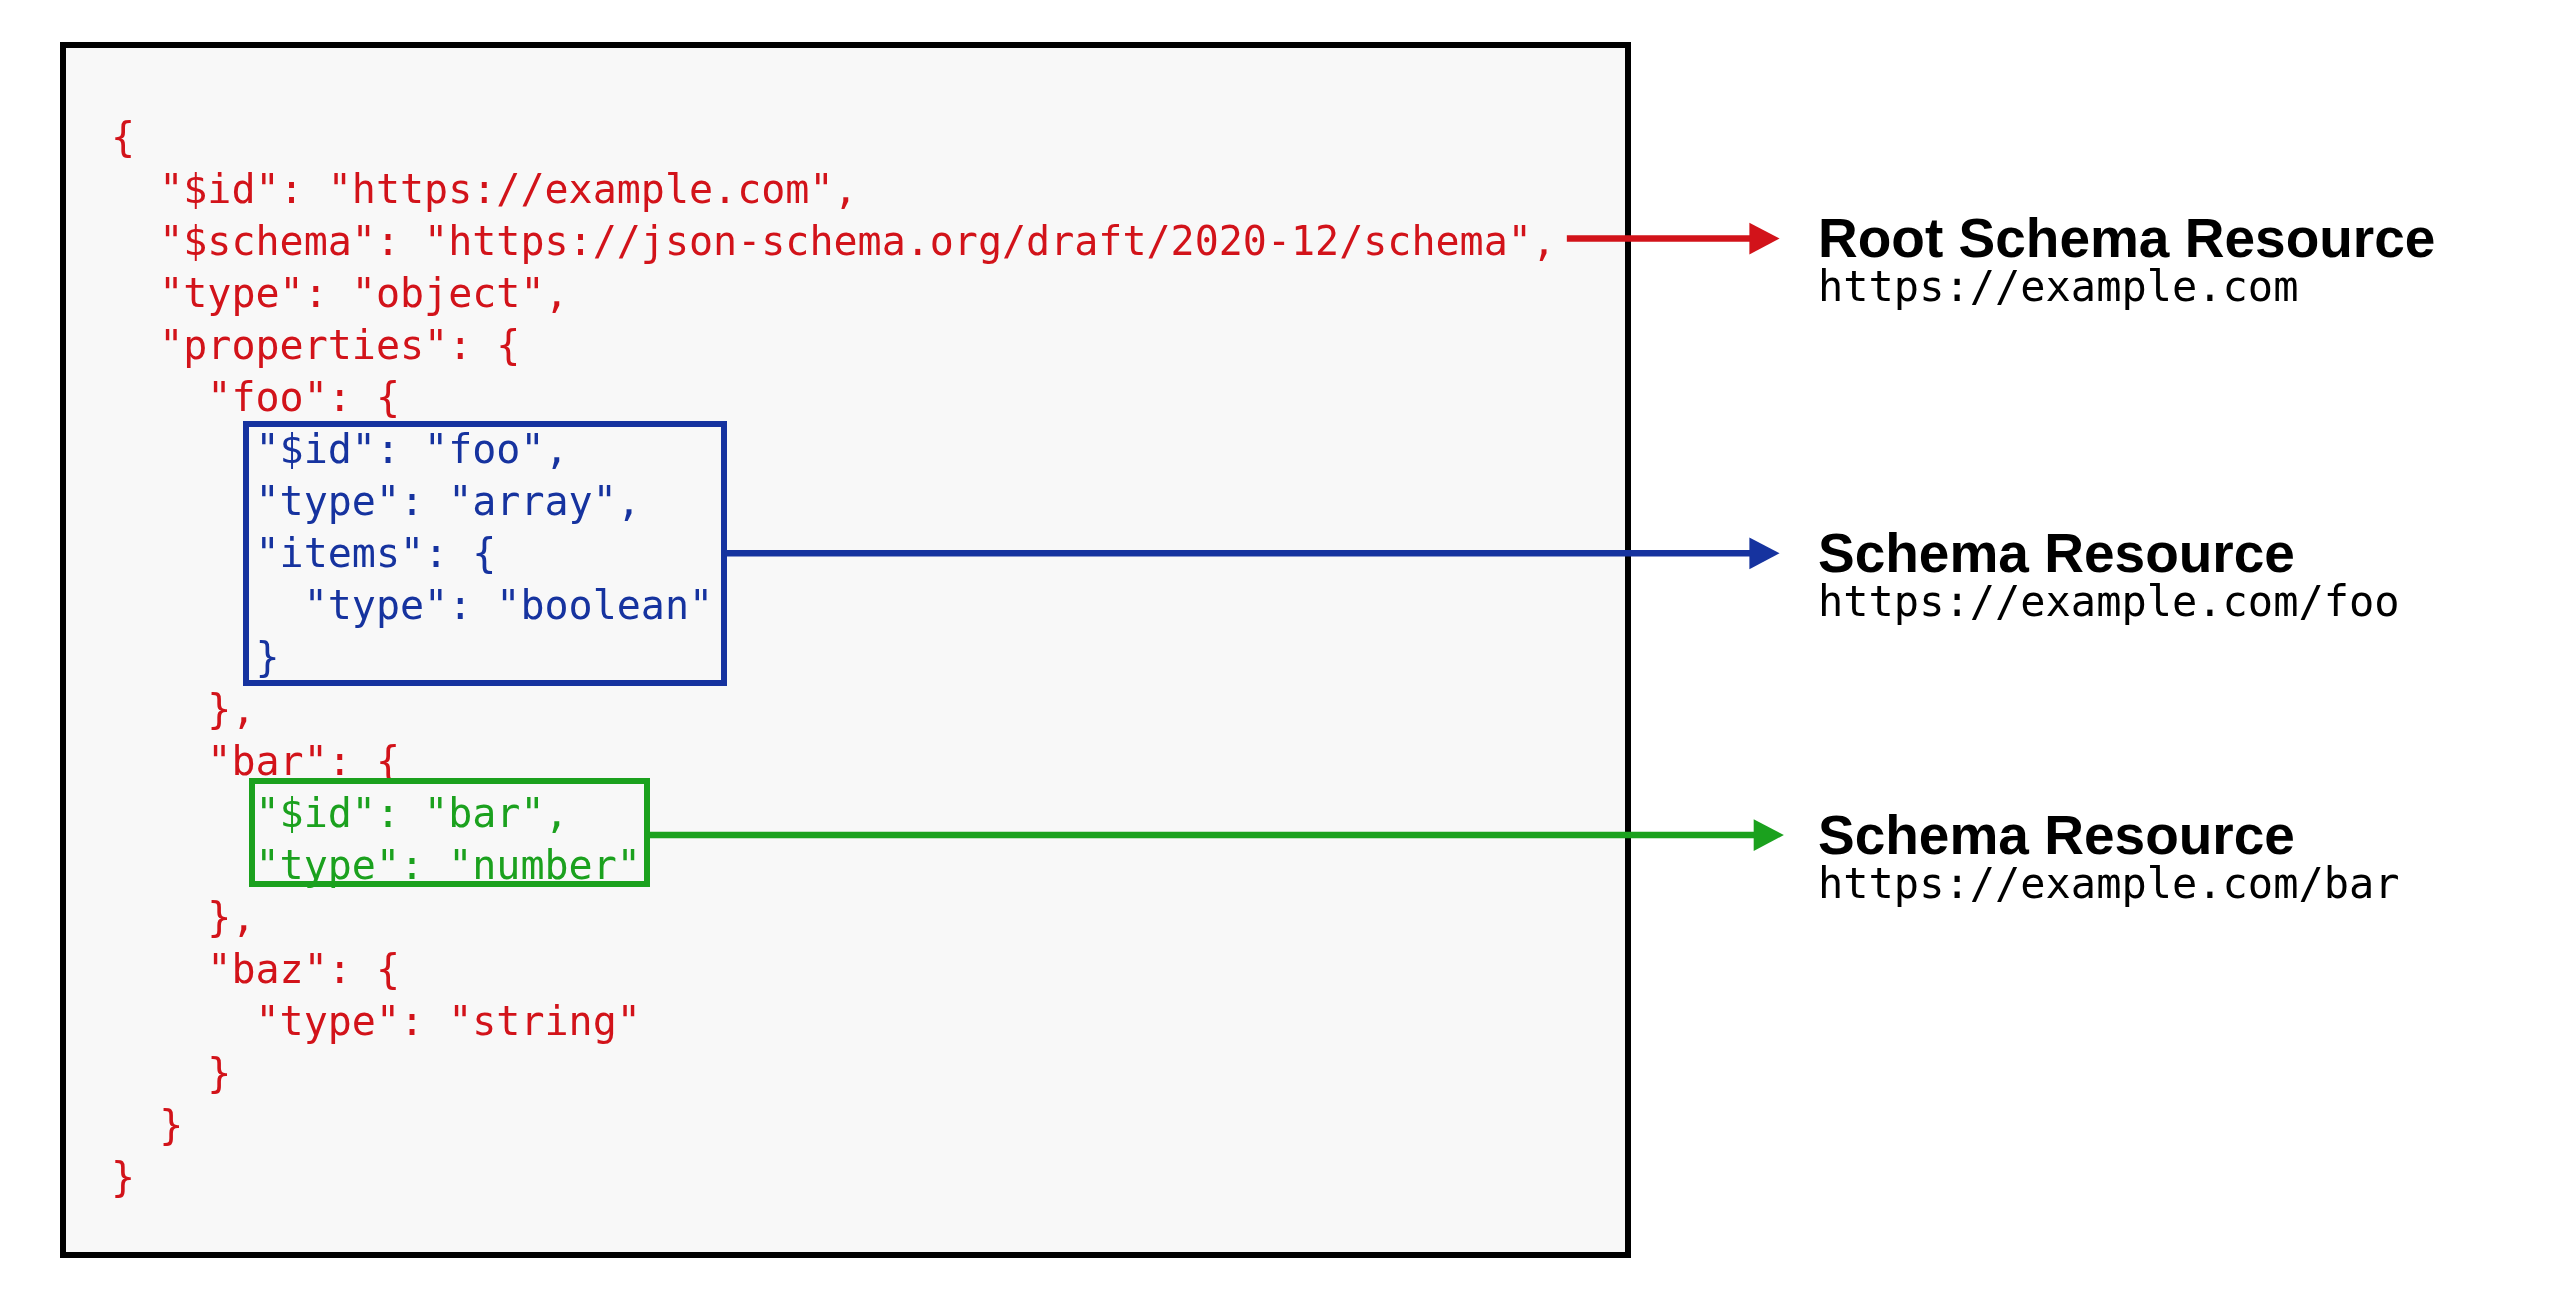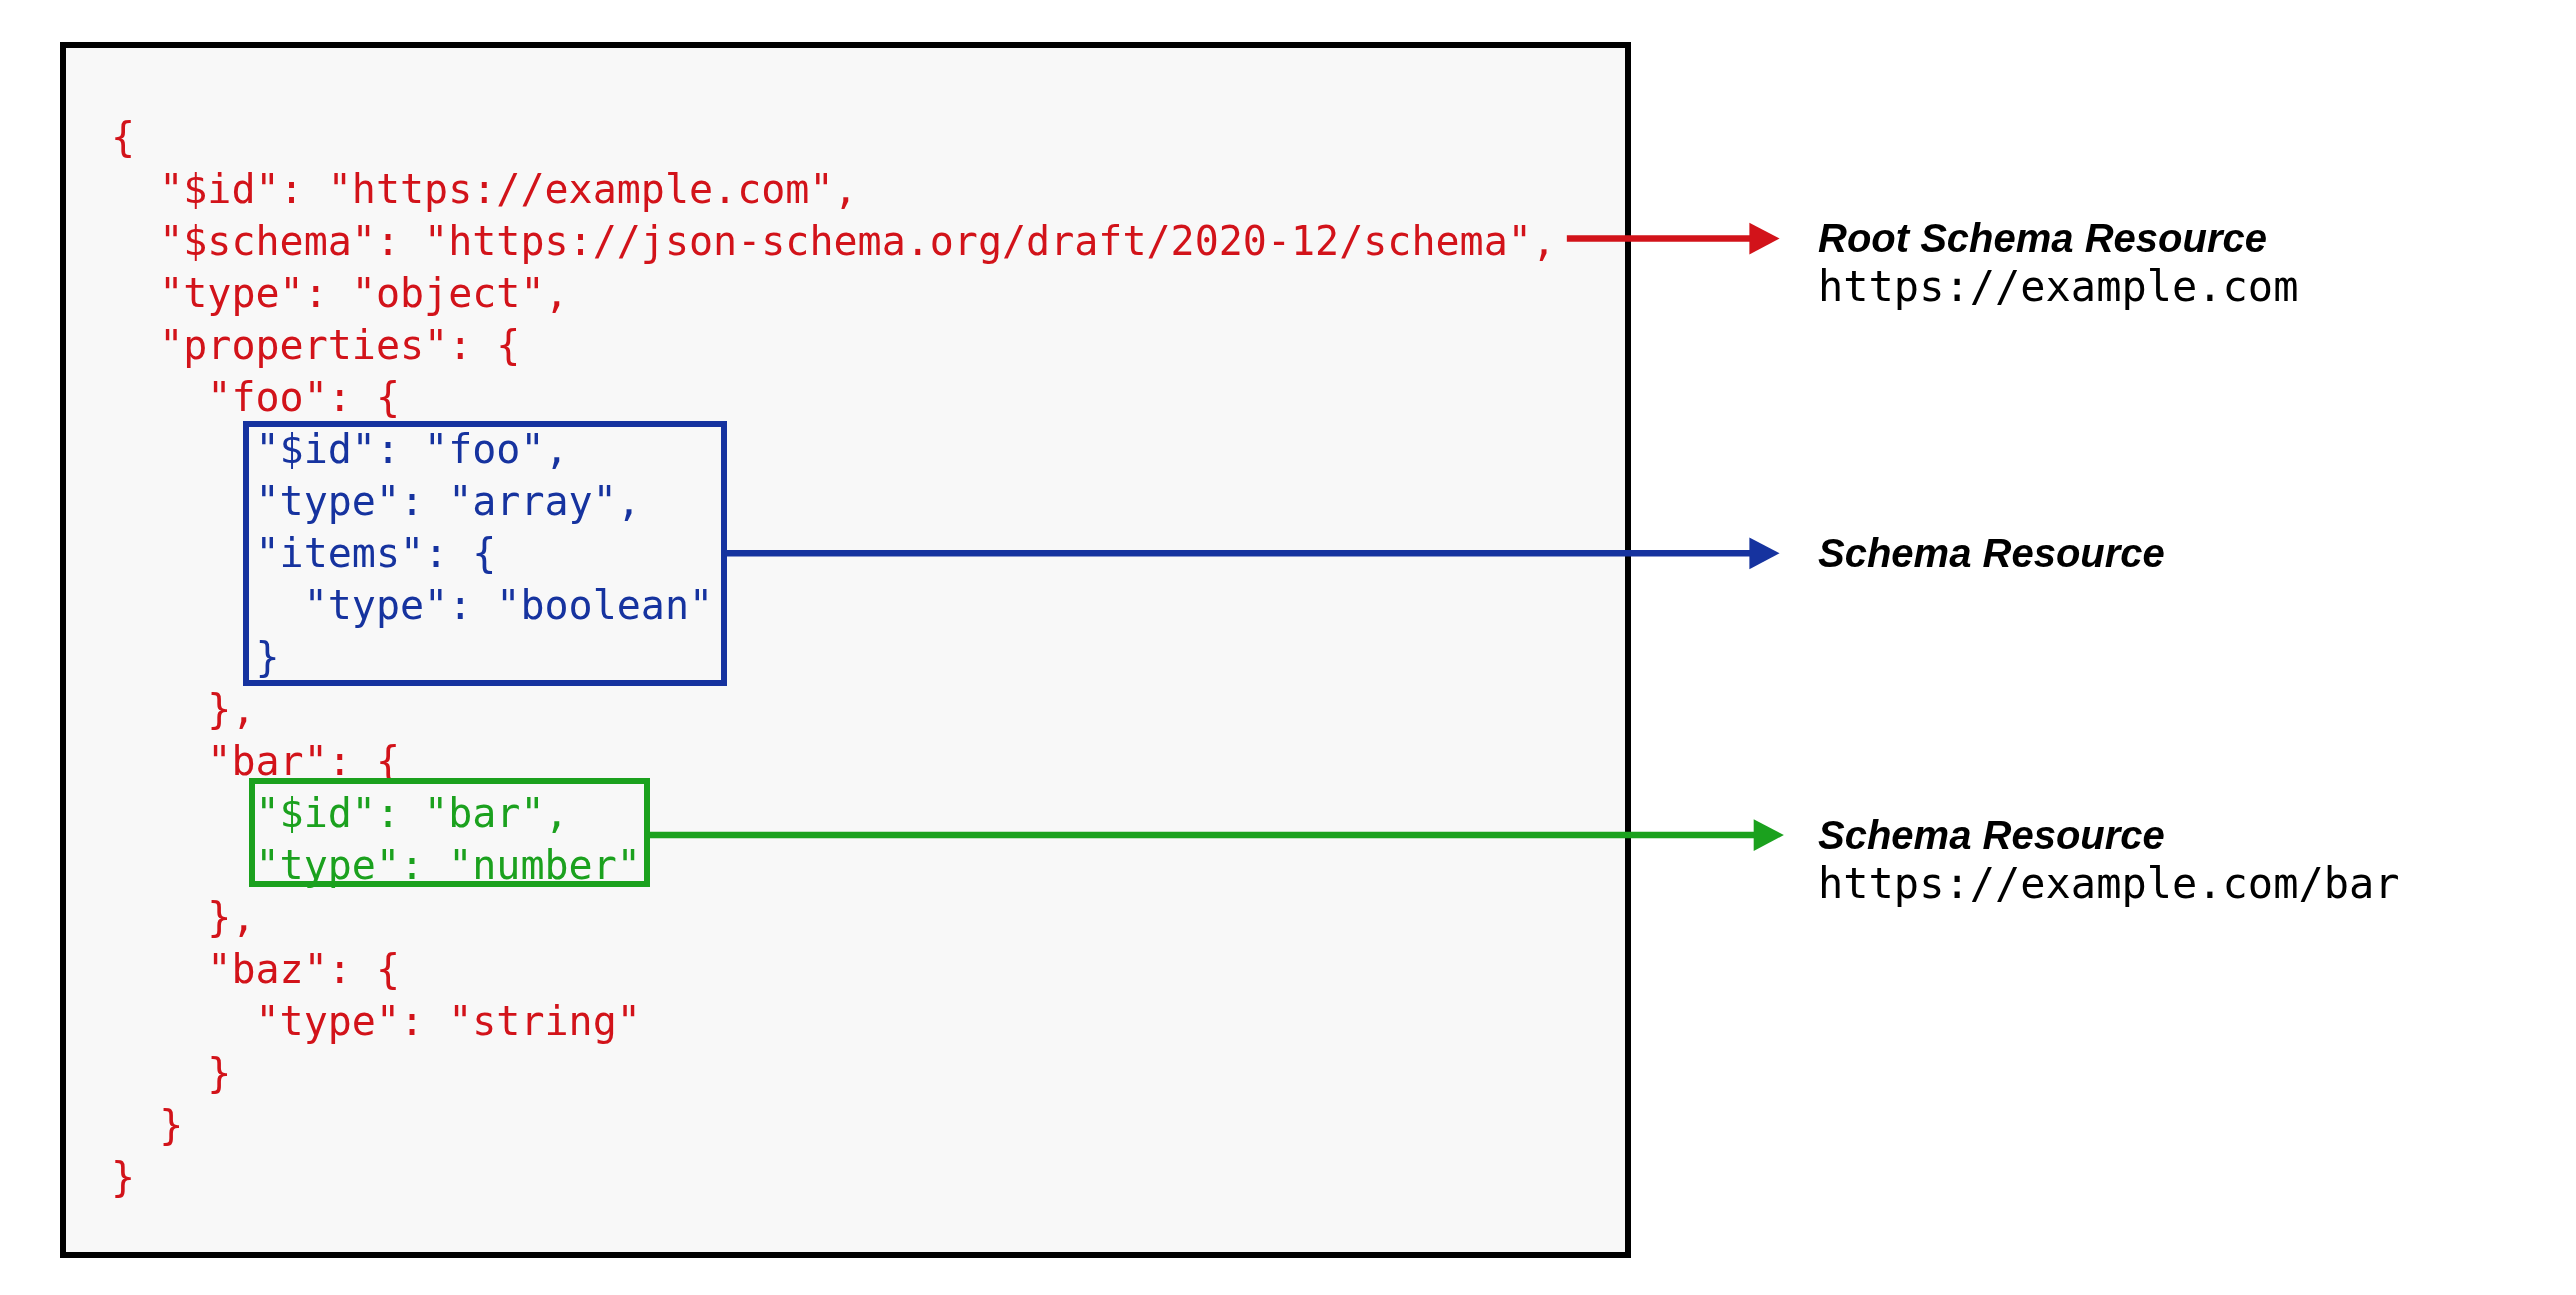--- a/index.html
+++ b/index.html
@@ -72,25 +72,24 @@
     pointer-events: none;
   }
   
   .ann {
     position: absolute;
     left: 1818px;
   }
   .ann-title {
     font-family: "Liberation Sans", sans-serif;
     font-weight: bold;
-    font-size: 40px;
+    font-size: 55px;
     line-height: 55px;
     color: var(--black);
     white-space: nowrap;
-    font-style: italic;
   }
   .ann-url {
     font-family: "DejaVu Sans Mono", monospace;
     font-size: 42px;
     line-height: 42px;
     color: var(--black);
     white-space: nowrap;
   }
   .ann-root { top: 211px; }
   .ann-foo  { top: 526px; }
@@ -124,20 +123,21 @@
     </g>
   </svg>
 
   <div class="ann ann-root">
     <div class="ann-title">Root Schema Resource</div>
     <div class="ann-url">https://example.com</div>
   </div>
 
   <div class="ann ann-foo">
     <div class="ann-title">Schema Resource</div>
+    <div class="ann-url">https://example.com/foo</div>
   </div>
 
   <div class="ann ann-bar">
     <div class="ann-title">Schema Resource</div>
     <div class="ann-url">https://example.com/bar</div>
   </div>
 
 </div>
 
 

